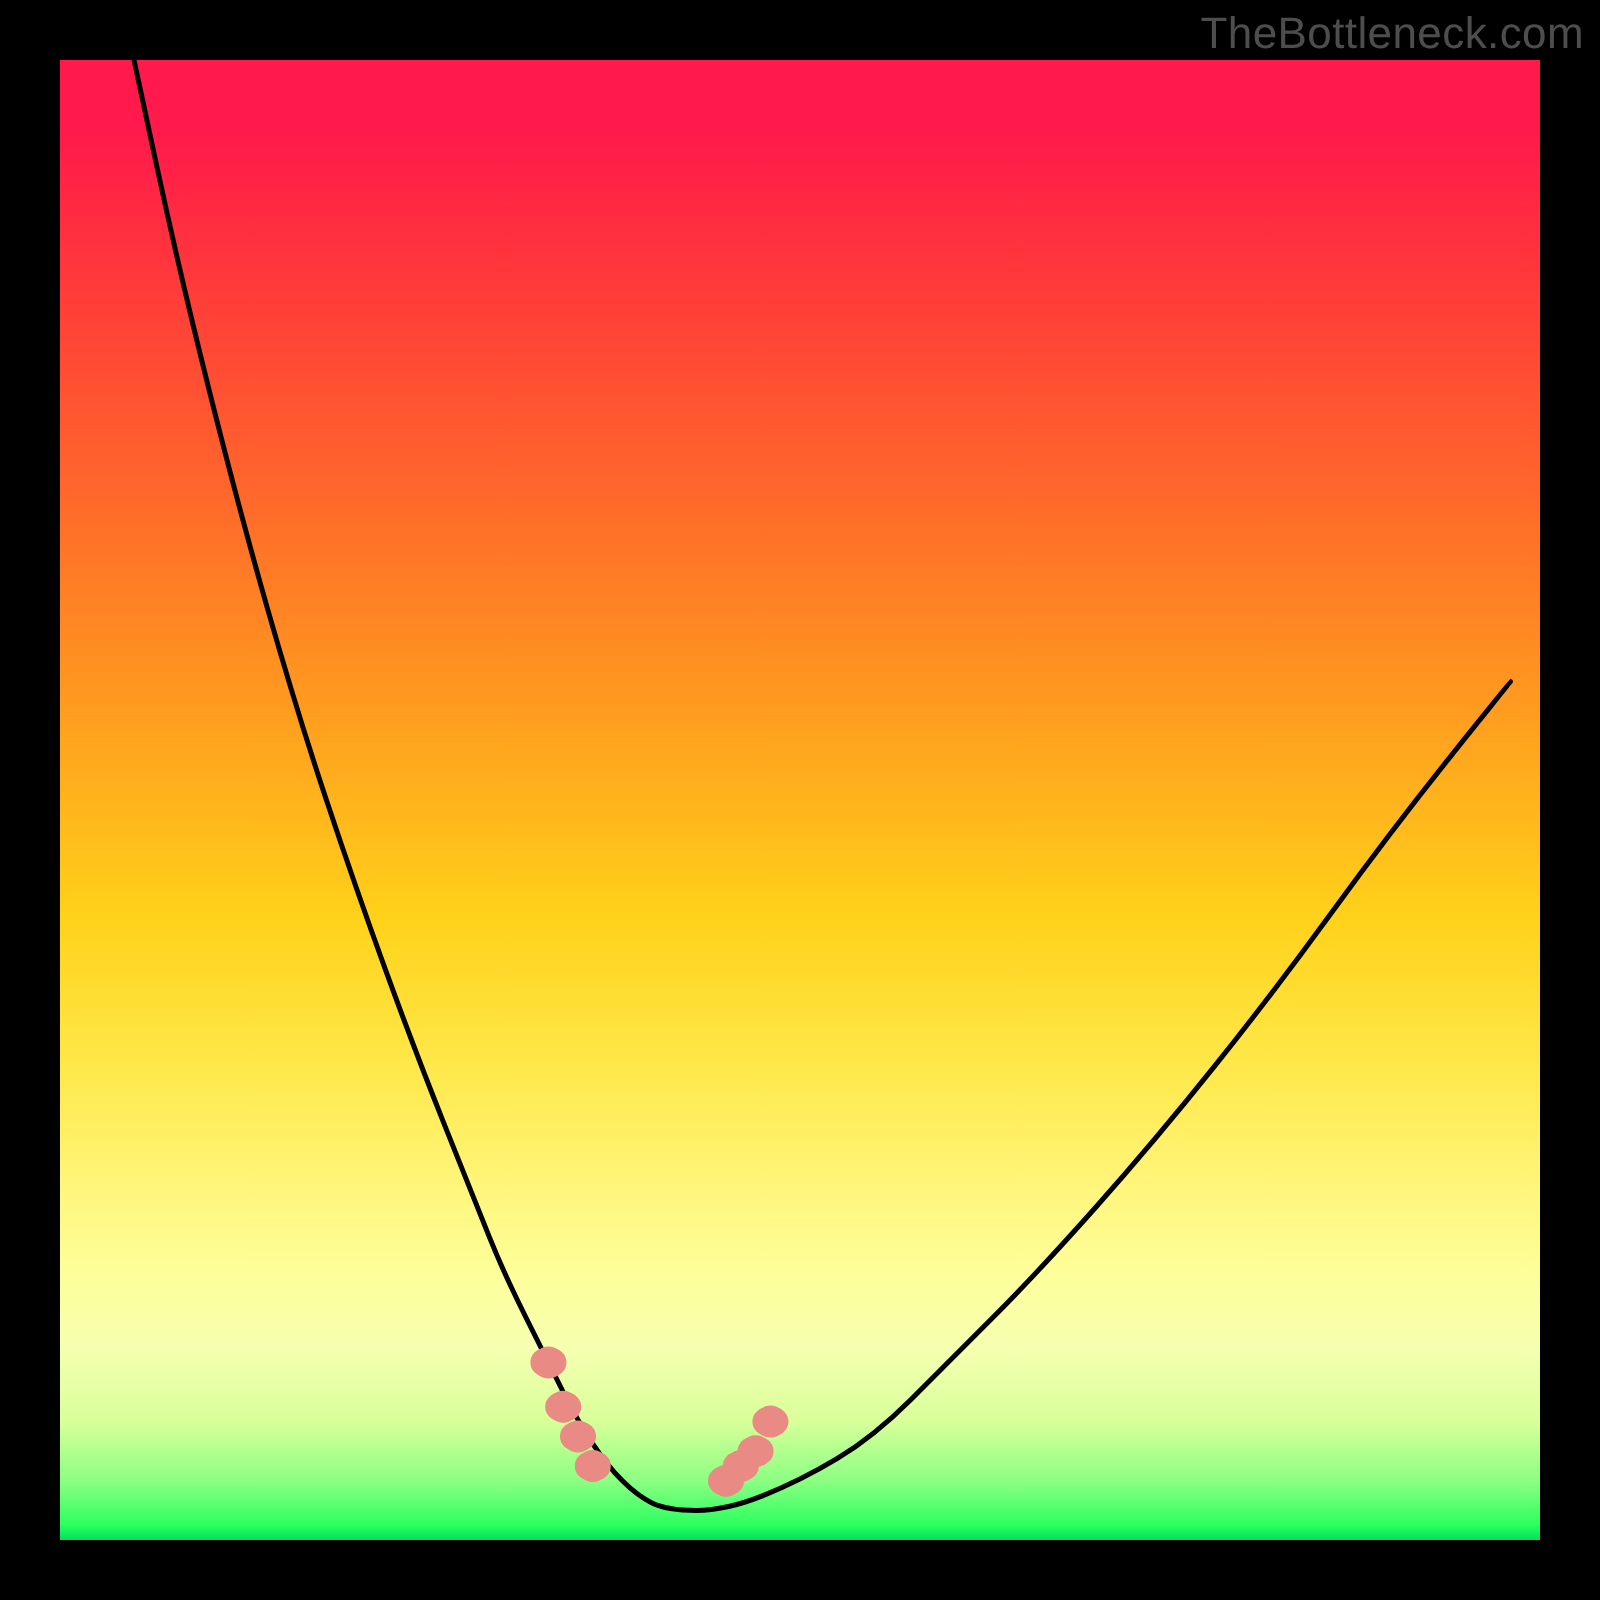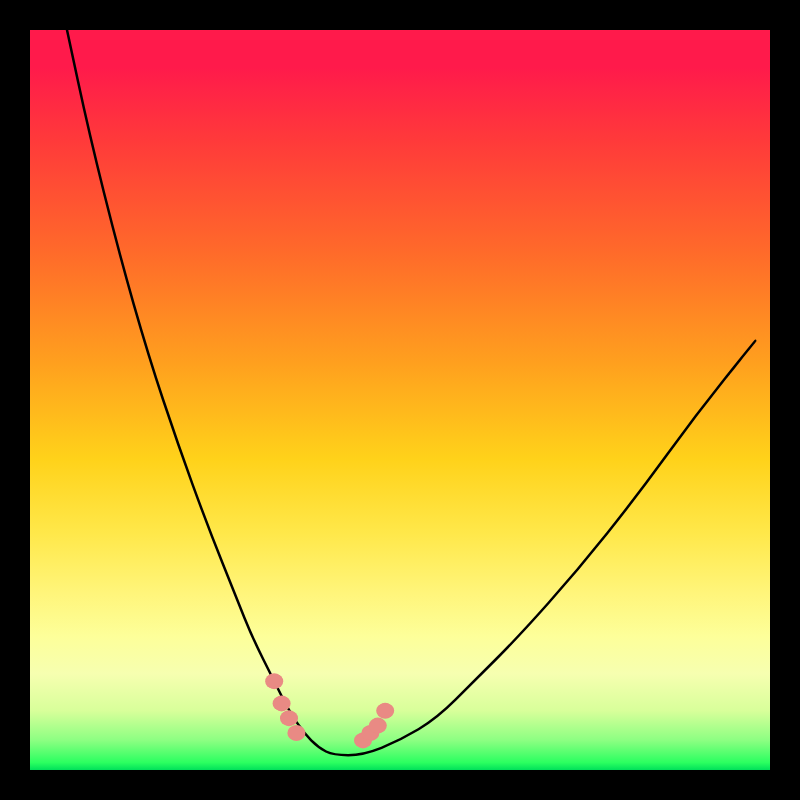--- a/index.html
+++ b/index.html
@@ -84,13 +84,14 @@
           <rect x="324.0" y="703.4" width="18" height="14" rx="7" fill="#e98a84"></rect>
           <circle cx="340.4" cy="703.0" r="8" fill="#e98a84"></circle>
           <rect x="331.4" y="696.0" width="18" height="14" rx="7" fill="#e98a84"></rect>
           <circle cx="347.8" cy="695.6" r="8" fill="#e98a84"></circle>
           <rect x="338.8" y="688.6" width="18" height="14" rx="7" fill="#e98a84"></rect>
           <circle cx="355.2" cy="680.8" r="8" fill="#e98a84"></circle>
           <rect x="346.2" y="673.8" width="18" height="14" rx="7" fill="#e98a84"></rect>
         </g>
     </svg>
   </div>
+  <div class="watermark">TheBottleneck.com</div>
 </div>
 
 </body></html>

